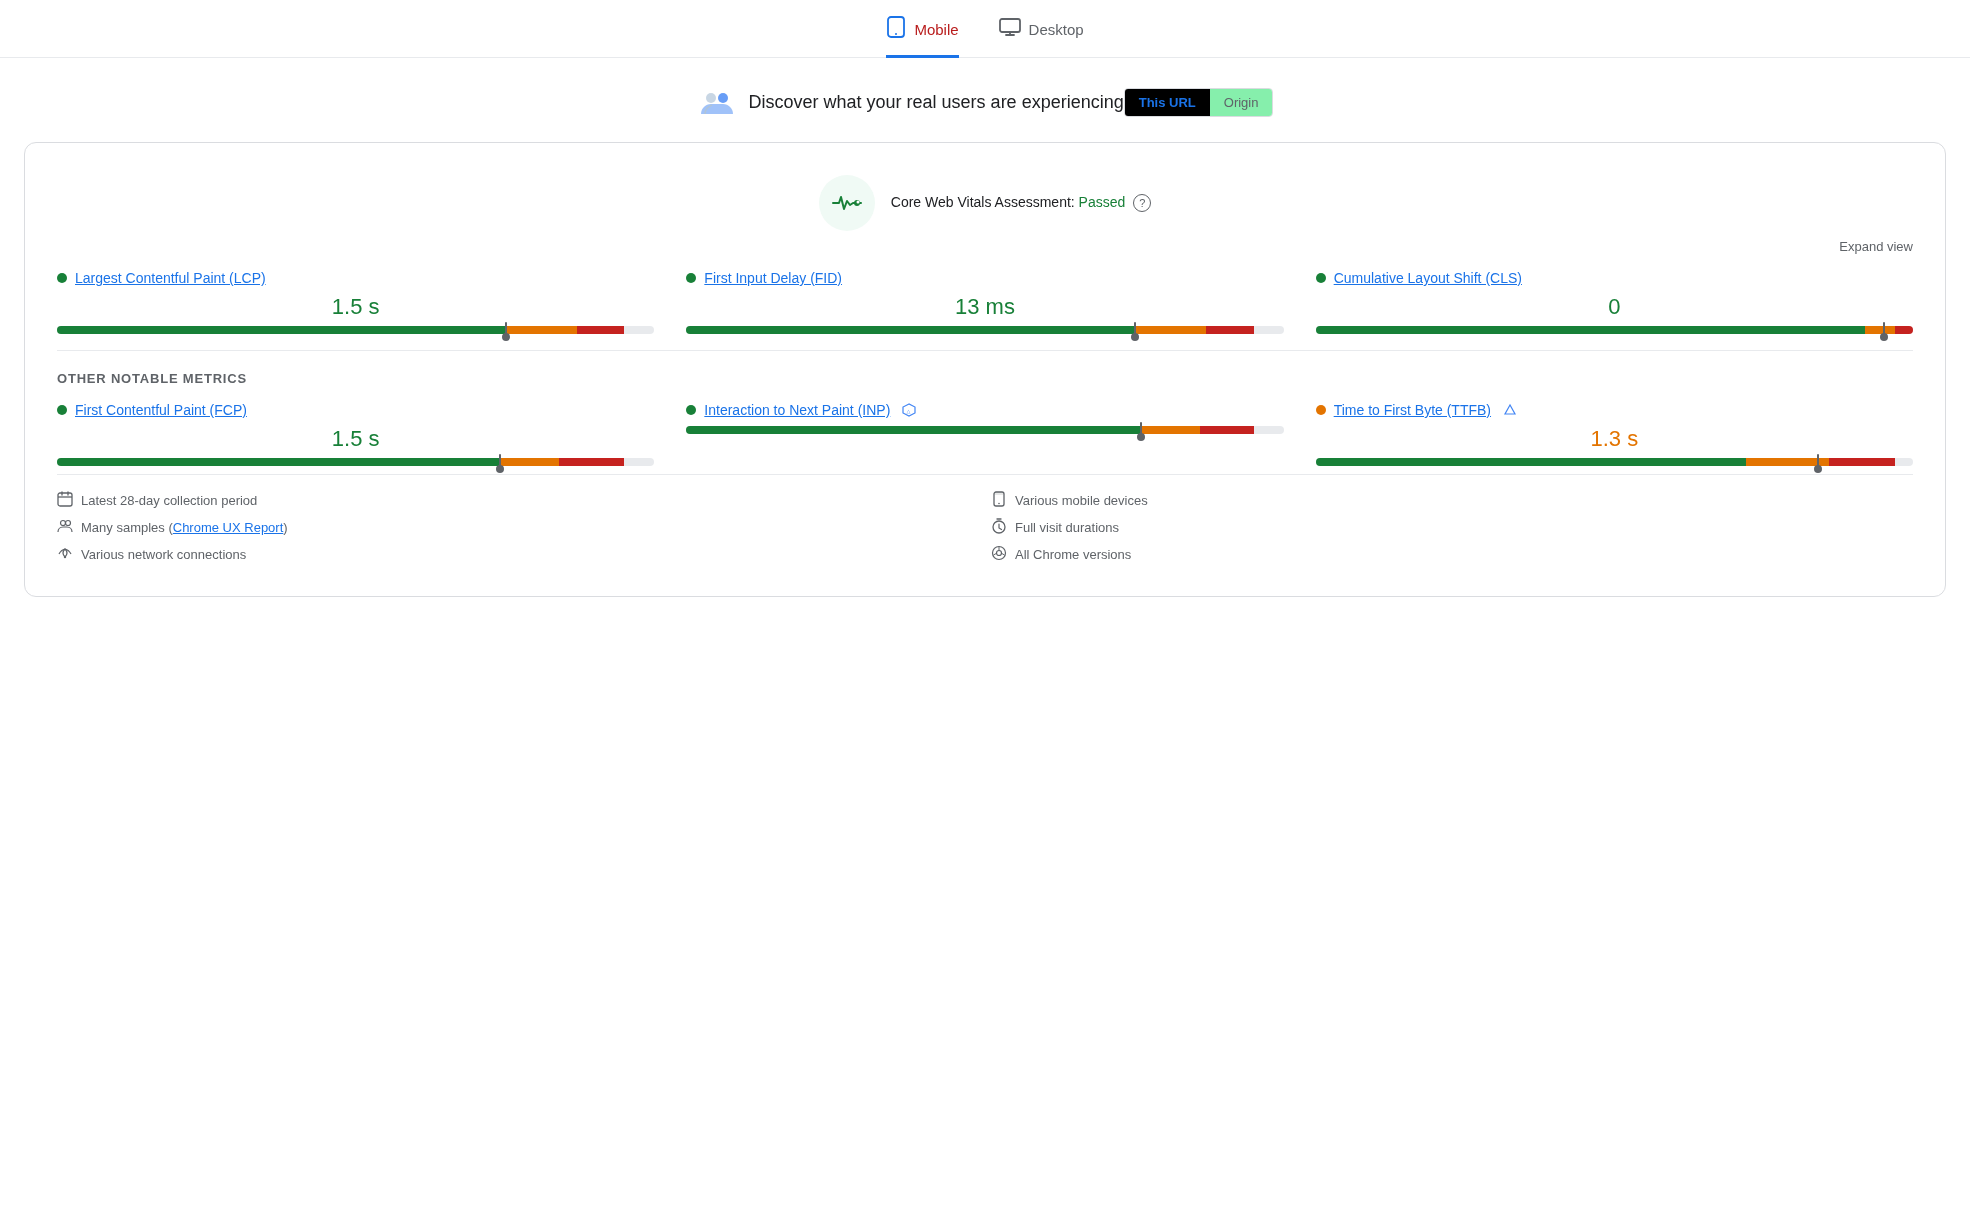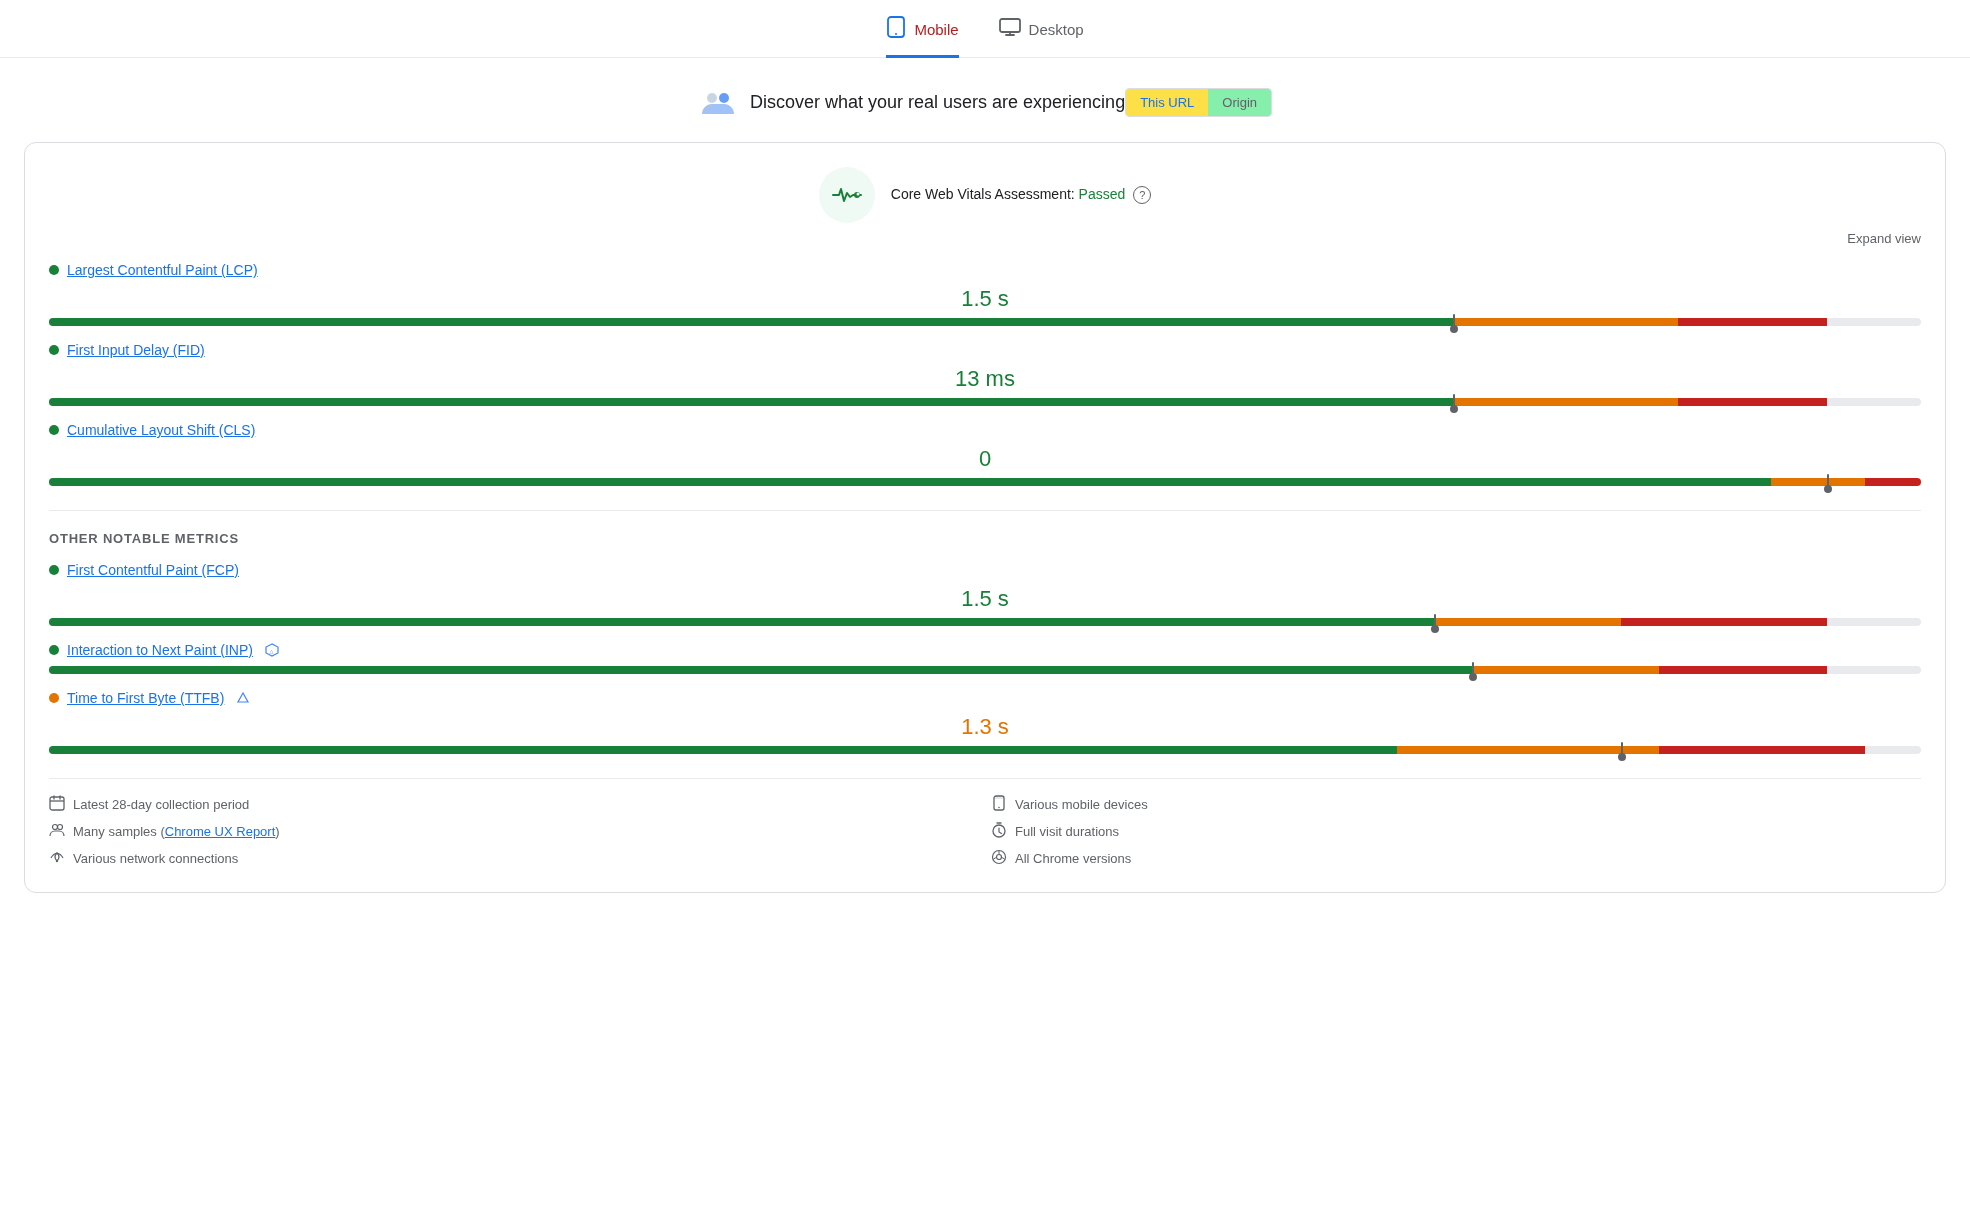--- a/index.html
+++ b/index.html
@@ -69,31 +69,31 @@
     }
     .url-btn {
       padding: 6px 14px;
       font-size: 13px;
       cursor: pointer;
       background: #86efac;
       border: none;
       color: #5f6368;
     }
     .url-btn.active {
-      background: #fde047;
+      background: #000000;
       color: #1a73e8;
-      font-weight: 400;
+      font-weight: 700;
     }
 
     
     .main-card {
       margin: 0 24px;
       border: 1px solid #dadce0;
       border-radius: 12px;
-      padding: 24px;
+      padding: 32px;
     }
 
     
     .cwv-header {
       display: flex;
       align-items: center;
       justify-content: center;
       gap: 16px;
       margin-bottom: 8px;
     }
@@ -127,23 +127,22 @@
       text-align: right;
       color: #5f6368;
       font-size: 13px;
       margin-bottom: 16px;
       cursor: pointer;
     }
 
     
     .metrics-grid {
       display: grid;
-      grid-template-columns: 1fr;
+      grid-template-columns: 1fr 1fr 1fr;
       gap: 16px 32px;
-      margin-bottom: 24px;
     }
     .metric-item {}
     .metric-label {
       display: flex;
       align-items: center;
       gap: 8px;
       margin-bottom: 8px;
     }
     .metric-dot {
       width: 10px;

